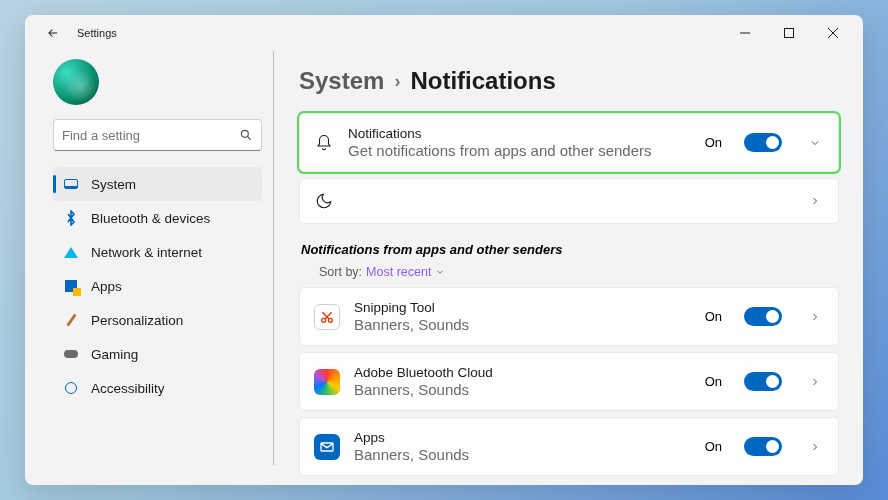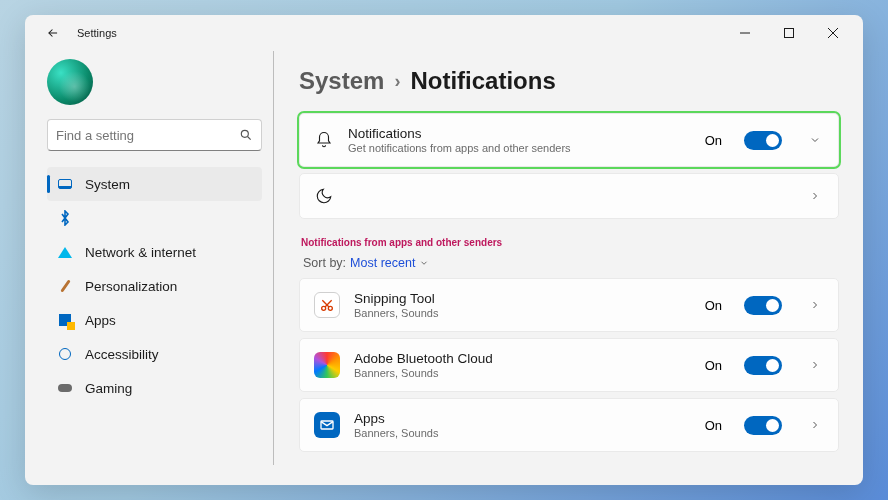--- a/index.html
+++ b/index.html
@@ -18,21 +18,21 @@
 }
 .titlebar {
   height: 36px; display: flex; align-items: center;
   padding: 0 8px 0 16px;
 }
 .back-btn { width:24px; height:24px; display:flex; align-items:center; justify-content:center; cursor:pointer; }
 .title { font-size: 11px; margin-left: 12px; color:#1b1b1b; }
 .win-controls { margin-left:auto; display:flex; }
 .win-controls div { width:44px; height:32px; display:flex; align-items:center; justify-content:center; cursor:pointer; }
 .body { display:flex; flex:1; overflow:hidden; }
-.sidebar { width:250px; padding: 0 12px 0 22px; display:flex; flex-direction:column; overflow-y:auto; border-right:1px solid rgba(0,0,0,0); }
+.sidebar { width:250px; padding: 0 12px 0 28px; display:flex; flex-direction:column; overflow-y:auto; border-right:1px solid rgba(0,0,0,0); }
 .user-block { display:flex; align-items:center; gap:10px; margin:8px 0 14px 0; }
 .avatar {
   width:46px; height:46px; border-radius:50%;
   background: radial-gradient(circle at 30% 30%, #3ae0c4, #0a8a6a 60%, #064d3a 100%);
   position:relative; overflow:hidden;
 }
 .avatar::after { content:""; position:absolute; inset:0; background:radial-gradient(circle at 60% 60%, rgba(255,255,255,.3), transparent 40%); }
 .user-name { font-size:13px; font-weight:600; opacity:0; }
 .search-box {
   display:flex; align-items:center; height:32px;
@@ -59,34 +59,34 @@
 .breadcrumb .sep { color:#777; font-size:18px; }
 .card {
   background:#fdfdfd; border:1px solid #e9e9e9; border-radius:5px;
   display:flex; align-items:center; padding:12px 14px; margin-bottom:6px;
   gap:14px;
 }
 .card.highlight { outline:2px solid #5bd85b;  }
 .card .lead-icon { width:20px; height:20px; display:flex; align-items:center; justify-content:center; color:#333; }
 .card .texts { flex:1; }
 .card .card-title { font-size:13.5px; color:#1b1b1b; }
-.card .card-sub { font-size:11px; color:#6b6b6b; margin-top:1px; }
+.card .card-sub { font-size:15px; color:#6b6b6b; margin-top:1px; }
 .card .state-label { font-size:13px; margin-right:8px; }
 .toggle {
   width:38px; height:19px; border-radius:10px; background:#0067c0;
   position:relative; cursor:pointer;
 }
 .toggle::after {
   content:""; position:absolute; right:3px; top:3px; width:13px; height:13px;
   background:#fff; border-radius:50%;
 }
 .chev { width:18px; display:flex; align-items:center; justify-content:center; color:#555; margin-left:10px; }
-.section-title { font-size:10px; font-weight:600; margin:18px 0 8px 2px; color:#be185d; }
-.sort-row { font-size:12.5px; color:#5a5a5a; margin: 0 0 8px 4px; display:flex; align-items:center; gap:4px; }
-.sort-row .sort-val { color:#1d4ed8; }
+.section-title { font-size:13px; font-weight:600; margin:18px 0 8px 2px; color:#000000;font-style:italic; }
+.sort-row { font-size:12.5px; color:#5a5a5a; margin: 0 0 8px 20px; display:flex; align-items:center; gap:4px; }
+.sort-row .sort-val { color:#8b5cf6; }
 .app-icon { width:26px; height:26px; border-radius:6px; display:flex; align-items:center; justify-content:center; }
 .app-icon.snip { background:#fff; border:1px solid #d0d0d0; }
 .app-icon.cc { background: conic-gradient(#ff3b30, #ff9500, #ffcc00, #34c759, #007aff, #af52de, #ff3b30); }
 .app-icon.mail { background:#0067c0; }
 
 .ico-system { width:14px; height:10px; border:1.5px solid #0067c0; border-radius:2px; background:linear-gradient(#0067c0,#0067c0) bottom/100% 2px no-repeat; }
 .ico-bt { color:#0067c0; }
 .ico-net { width:0; height:0; border-left:7px solid transparent; border-right:7px solid transparent; border-bottom:11px solid #00b7eb; }
 .ico-pers { width:3px; height:14px; background:#b87333; border-radius:2px; transform:rotate(35deg); }
 .ico-apps { width:12px; height:12px; background:#0067c0; position:relative; }
@@ -149,50 +149,51 @@
               <span class="ico-system"></span>
             </span>
             <span>System</span>
           </li>
         <li>
             <span class="icon ico-bt">
               <svg width="12" height="16" viewBox="0 0 12 16" fill="none" stroke="#0067c0" stroke-width="1.6">
                 <path d="M3 4l6 8-3 3V1l3 3-6 8"></path>
               </svg>
             </span>
+            <span>Bluetooth &amp; devices</span>
           </li>
         <li>
             <span class="icon">
               <span class="ico-net"></span>
             </span>
             <span>Network &amp; internet</span>
           </li>
         <li>
             <span class="icon">
+              <span class="ico-apps"></span>
+            </span>
+            <span>Apps</span>
+          </li>
+        <li>
+            <span class="icon">
               <span class="ico-pers"></span>
             </span>
             <span>Personalization</span>
           </li>
         <li>
             <span class="icon">
-              <span class="ico-apps"></span>
-            </span>
-            <span>Apps</span>
+              <span class="ico-game"></span>
+            </span>
+            <span>Gaming</span>
           </li>
         <li>
             <span class="icon">
               <span class="ico-a11y"></span>
             </span>
             <span>Accessibility</span>
-          </li>
-        <li>
-            <span class="icon">
-              <span class="ico-game"></span>
-            </span>
-            <span>Gaming</span>
           </li>
       </ul>
       <div class="scroll-line"></div>
     </div>
 
     <div class="content">
       <div class="breadcrumb">
         <span class="crumb-parent">System</span>
         <span class="sep">›</span>
         <span>Notifications</span>

